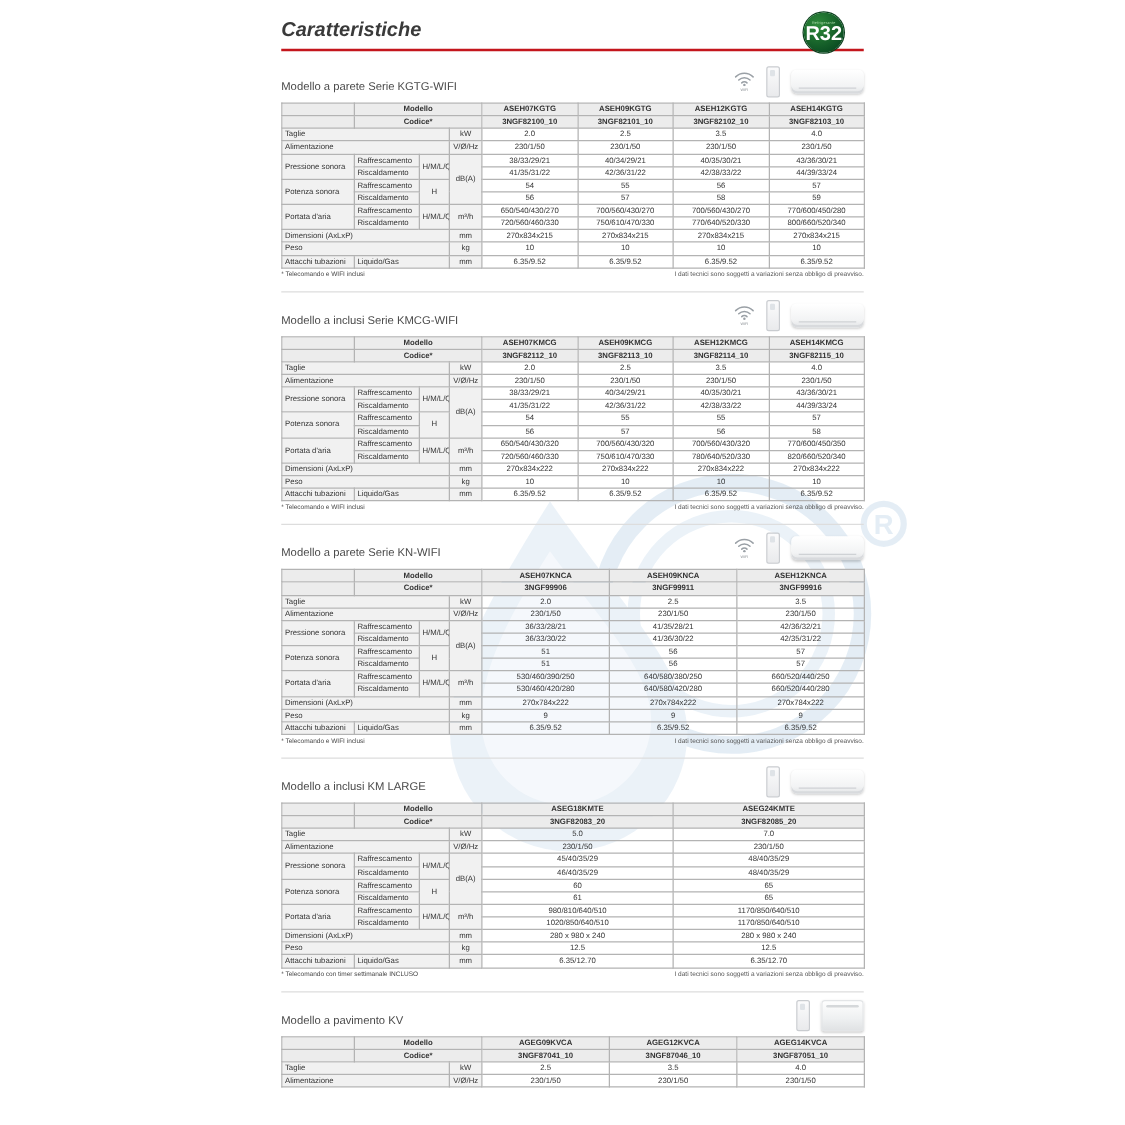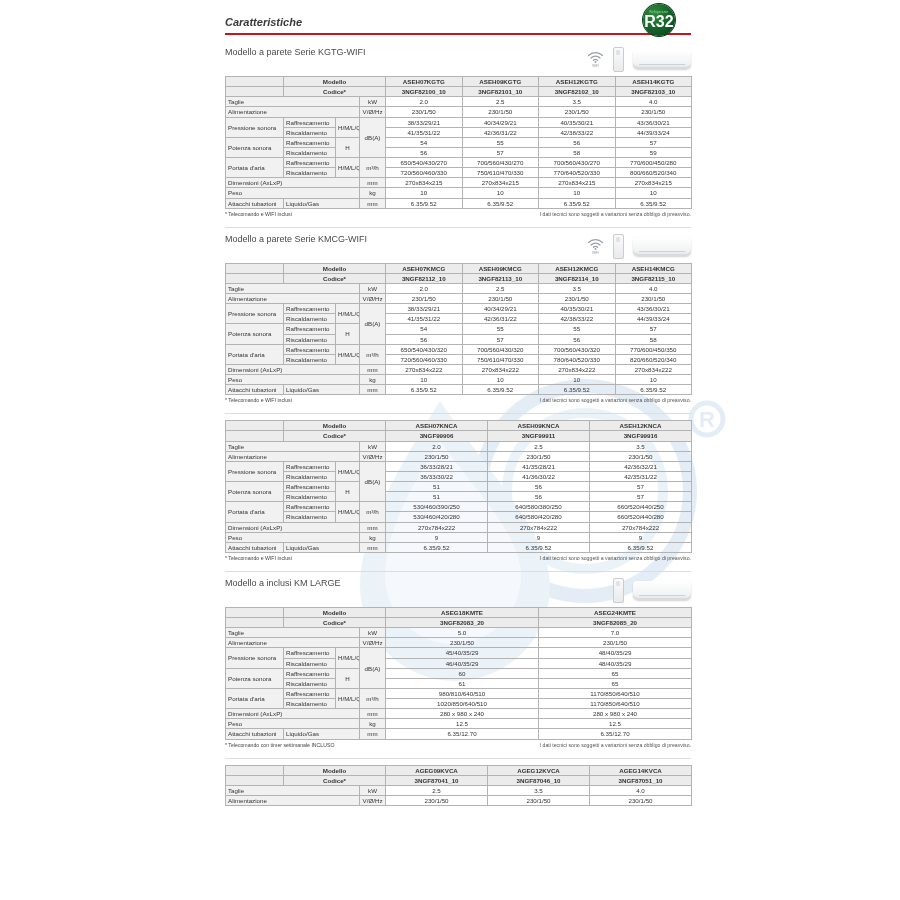--- a/index.html
+++ b/index.html
@@ -3,31 +3,31 @@
 <meta charset="utf-8">
 <style>
   html,body{margin:0;padding:0;background:#fff;}
   body{width:900px;height:900px;overflow:hidden;font-family:"Liberation Sans",sans-serif;}
   .page{position:relative;width:466px;margin-left:225px;}
   
   .banner{height:42px;background:linear-gradient(180deg,#8e1014 0,#8e1014 10px,#c4161c 10px,#c4161c 100%);position:relative;z-index:2;}
   .banner-title{color:#fff;font-weight:bold;font-size:11px;letter-spacing:.2px;padding:20px 0 0 13px;}
   
   .heading-wrap{position:relative;margin-top:16px;border-bottom:2px solid #c4161c;padding-bottom:5px;z-index:2;}
-  .heading{font-size:11px;font-weight:bold;font-style:italic;color:#3a3a3a;}
+  .heading{font-size:16px;font-weight:bold;font-style:italic;color:#3a3a3a;}
   .r32-badge{position:absolute;right:16px;bottom:-3px;width:32px;height:32px;border-radius:50%;
     background:radial-gradient(circle at 35% 30%,#2e8b3a,#0c4f23 75%);display:flex;flex-direction:column;
     align-items:center;justify-content:center;box-shadow:0 0 0 1px #0a3f1d;}
   .r32-top{font-size:3px;color:#a8d8a8;letter-spacing:.2px;}
   .r32-main{font-size:16px;font-weight:bold;color:#fff;line-height:1;}
   
   .sections{position:relative;z-index:1;}
   .section{position:relative;margin-top:6px;padding-top:6px;}
   .section + .section{border-top:1px solid #ddd;}
-  .sec-head{display:flex;justify-content:space-between;margin-bottom:4px;min-height:24px;}
+  .sec-head{display:flex;justify-content:space-between;align-items:flex-end;margin-bottom:4px;min-height:24px;}
   .sec-title{font-size:9px;color:#4a4a4a;padding-bottom:4px;}
   .sec-icons{display:flex;align-items:center;gap:9px;}
   
   .wifi-box{display:flex;flex-direction:column;align-items:center;}
   .wifi-label{font-size:3px;color:#8a8f94;margin-top:1px;}
   .remote{width:9px;height:23px;border:1px solid #c9ccd0;border-radius:2px;background:linear-gradient(180deg,#fbfbfc,#e9eaec);position:relative;}
   .remote:before{content:"";position:absolute;left:1.5px;top:2px;width:4.5px;height:5px;background:#dfe3e7;border-radius:1px;}
   .wall-unit{width:58px;height:19px;border-radius:4px 4px 5px 5px;background:linear-gradient(180deg,#ffffff,#f2f3f4 70%,#e2e4e6);box-shadow:0 1px 2px rgba(0,0,0,.18),inset 0 -2px 0 #d8dadd;position:relative;}
   .wall-unit:before{content:"";position:absolute;left:6px;right:6px;bottom:4px;height:1px;background:#cfd2d5;}
   .floor-unit{width:34px;height:25px;border-radius:3px;background:linear-gradient(180deg,#ffffff,#eef0f1 60%,#dfe1e3);box-shadow:0 1px 2px rgba(0,0,0,.18),inset 0 0 0 1px #e3e5e7;position:relative;}
@@ -215,21 +215,21 @@
             </tr>
           </tbody>
         </table>
         <div class="notes">
           <div class="note-l">* Telecomando e WIFI inclusi</div>
           <div class="note-r">I dati tecnici sono soggetti a variazioni senza obbligo di preavviso.</div>
         </div>
       </div>
       <div class="section">
         <div class="sec-head">
-          <div class="sec-title">Modello a parete Serie KMCG-WIFI</div>
+          <div class="sec-title">Modello a inclusi Serie KMCG-WIFI</div>
           <div class="sec-icons">
             <div class="wifi-box">
               <svg width="17" height="12" viewBox="0 0 17 12">
                 <path d="M1.5 4.5 A 10 10 0 0 1 15.5 4.5" fill="none" stroke="#9aa0a6" stroke-width="1.2" stroke-linecap="round"></path>
                 <path d="M4 7 A 6.4 6.4 0 0 1 13 7" fill="none" stroke="#9aa0a6" stroke-width="1.2" stroke-linecap="round"></path>
                 <path d="M6.4 9.3 A 3 3 0 0 1 10.6 9.3" fill="none" stroke="#9aa0a6" stroke-width="1.2" stroke-linecap="round"></path>
                 <circle cx="8.5" cy="11" r="1" fill="#9aa0a6"></circle>
               </svg>
               <div class="wifi-label">WIFI</div>
             </div>
@@ -357,20 +357,36 @@
               <td class="data">6.35/9.52</td>
             </tr>
           </tbody>
         </table>
         <div class="notes">
           <div class="note-l">* Telecomando e WIFI inclusi</div>
           <div class="note-r">I dati tecnici sono soggetti a variazioni senza obbligo di preavviso.</div>
         </div>
       </div>
       <div class="section">
+        <div class="sec-head">
+          <div class="sec-title">Modello a parete Serie KN-WIFI</div>
+          <div class="sec-icons">
+            <div class="wifi-box">
+              <svg width="17" height="12" viewBox="0 0 17 12">
+                <path d="M1.5 4.5 A 10 10 0 0 1 15.5 4.5" fill="none" stroke="#9aa0a6" stroke-width="1.2" stroke-linecap="round"></path>
+                <path d="M4 7 A 6.4 6.4 0 0 1 13 7" fill="none" stroke="#9aa0a6" stroke-width="1.2" stroke-linecap="round"></path>
+                <path d="M6.4 9.3 A 3 3 0 0 1 10.6 9.3" fill="none" stroke="#9aa0a6" stroke-width="1.2" stroke-linecap="round"></path>
+                <circle cx="8.5" cy="11" r="1" fill="#9aa0a6"></circle>
+              </svg>
+              <div class="wifi-label">WIFI</div>
+            </div>
+            <div class="remote"></div>
+            <div class="wall-unit"></div>
+          </div>
+        </div>
         <table class="spec">
           <colgroup>
             <col style="width: 58px;">
             <col style="width: 52px;">
             <col style="width: 24px;">
             <col style="width: 26px;">
             <col style="width: 102px;">
             <col style="width: 102px;">
             <col style="width: 102px;">
           </colgroup>
@@ -576,20 +592,27 @@
               <td class="data">6.35/12.70</td>
             </tr>
           </tbody>
         </table>
         <div class="notes">
           <div class="note-l">* Telecomando con timer settimanale INCLUSO</div>
           <div class="note-r">I dati tecnici sono soggetti a variazioni senza obbligo di preavviso.</div>
         </div>
       </div>
       <div class="section">
+        <div class="sec-head">
+          <div class="sec-title">Modello a pavimento KV</div>
+          <div class="sec-icons">
+            <div class="remote"></div>
+            <div class="floor-unit"></div>
+          </div>
+        </div>
         <table class="spec">
           <colgroup>
             <col style="width: 58px;">
             <col style="width: 52px;">
             <col style="width: 24px;">
             <col style="width: 26px;">
             <col style="width: 102px;">
             <col style="width: 102px;">
             <col style="width: 102px;">
           </colgroup>

